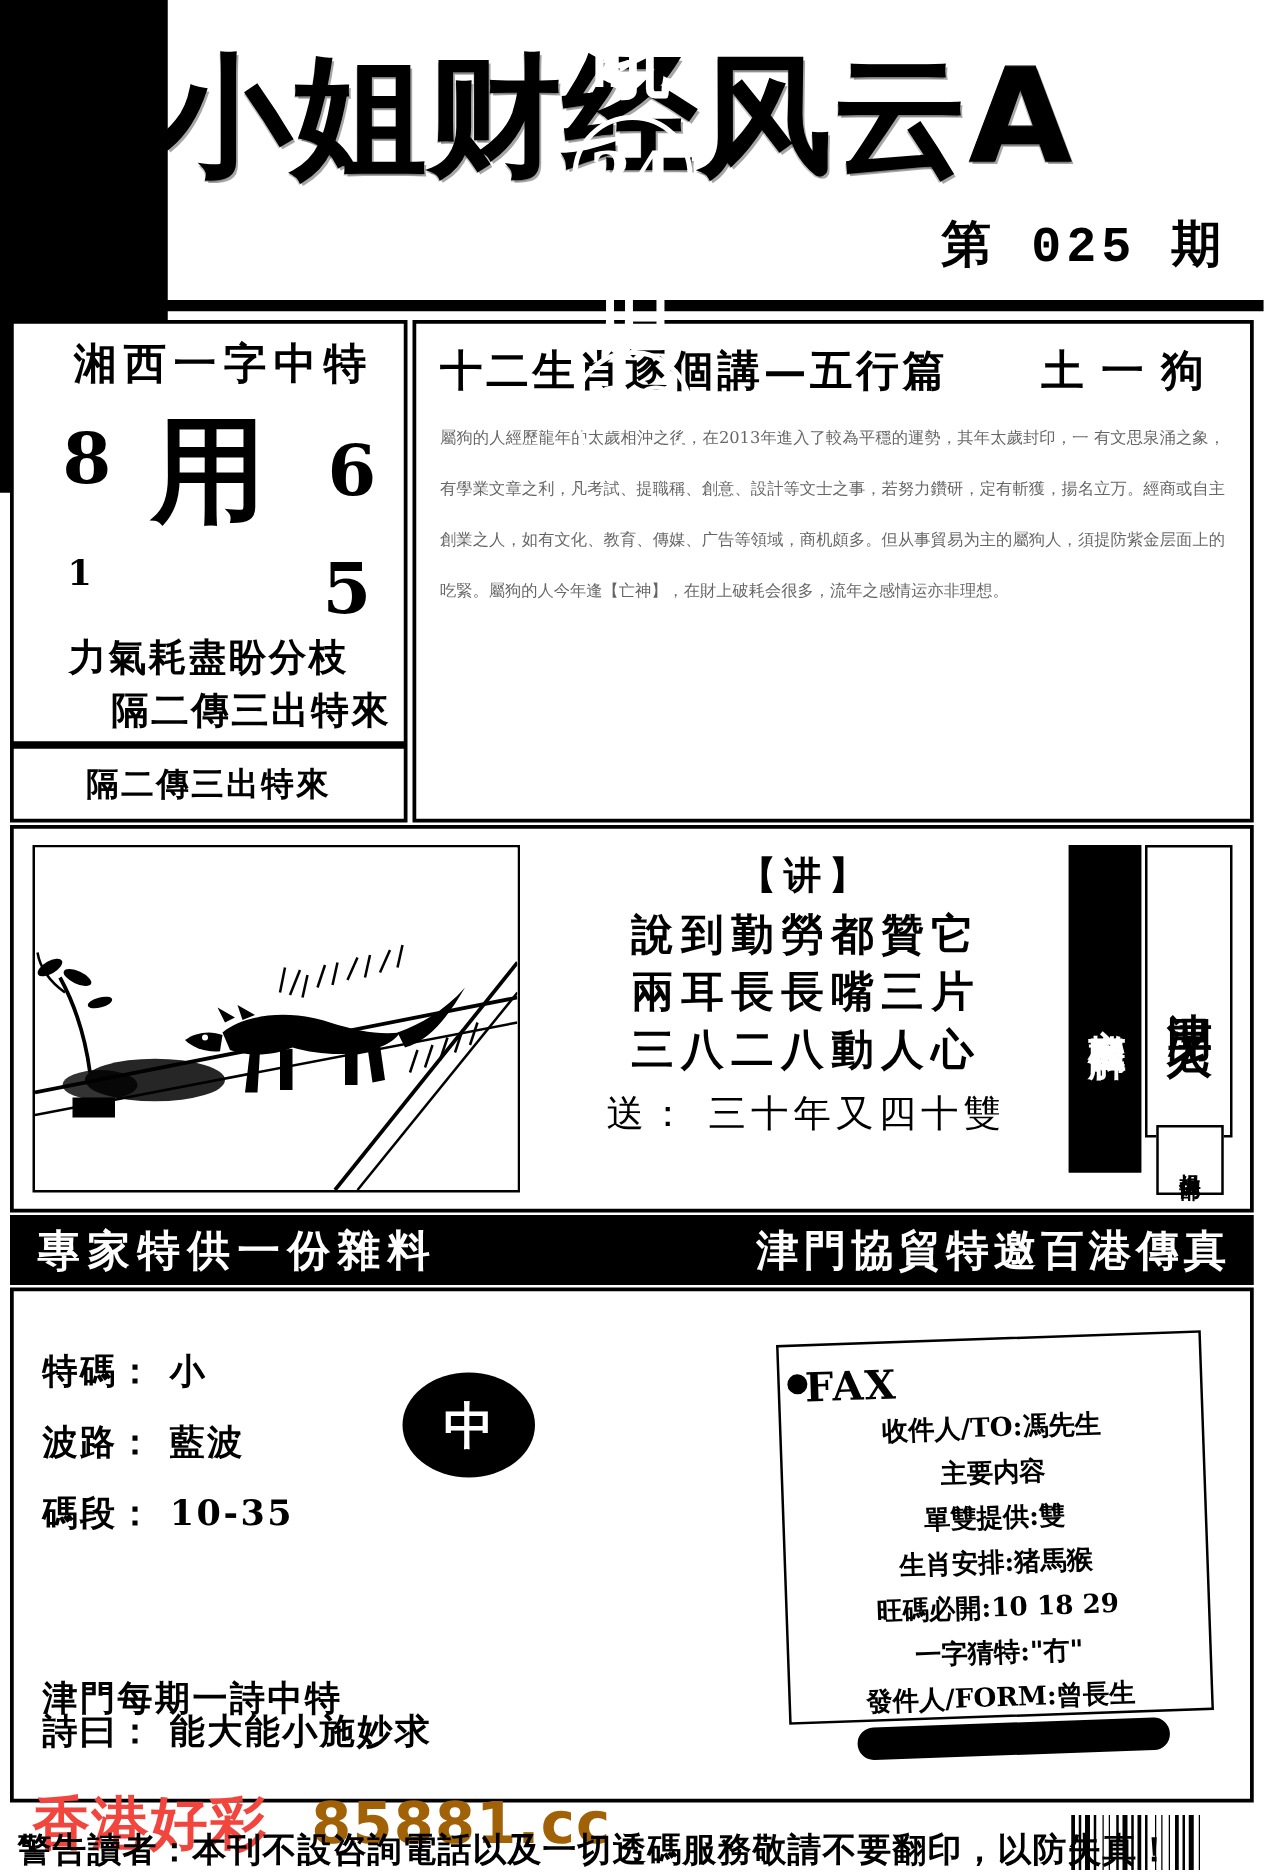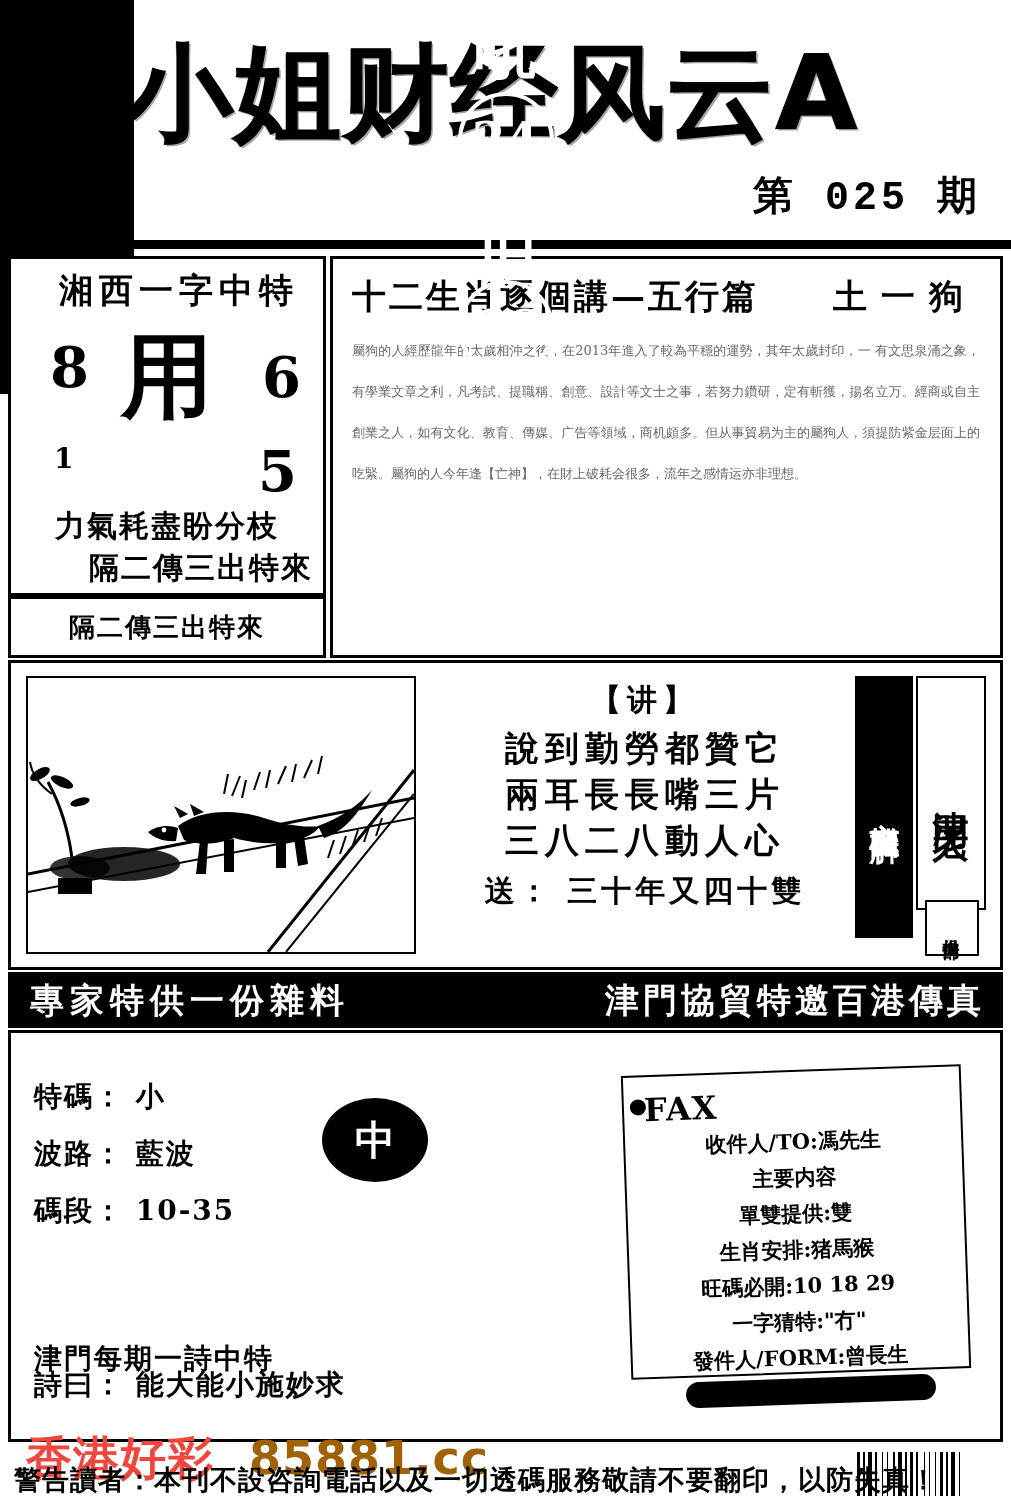--- a/index.html
+++ b/index.html
@@ -61,21 +61,21 @@
 
   
   #midBox{left:8px;top:660px;width:995px;height:310px;}
   #pic{left:26px;top:676px;width:390px;height:278px;border:2px solid #000;}
   .pic-inner{position:absolute;inset:0;background:#fff;overflow:hidden;}
   .vrs{position:absolute;left:430px;top:680px;width:430px;text-align:center;}
   .vrs .vt{font-size:30px;font-weight:bold;letter-spacing:6px;margin-bottom:4px;
     font-family:"DejaVu Serif","Liberation Serif",serif;}
   .vrs .vl{font-size:34px;font-weight:bold;letter-spacing:6px;line-height:46px;
     font-family:"DejaVu Serif","Liberation Serif",serif;}
-  .vrs .vsend{font-size:30px;font-weight:bold;letter-spacing:4px;margin-top:8px;
+  .vrs .vsend{font-size:30px;font-weight:normal;letter-spacing:4px;margin-top:8px;
     font-family:"DejaVu Serif","Liberation Serif",serif;}
 
   .vstrip{position:absolute;border:2px solid #000;background:#000;color:#fff;
     writing-mode:vertical-rl;text-orientation:upright;
     font-family:"DejaVu Serif","Liberation Serif",serif;font-weight:bold;
     display:flex;align-items:center;justify-content:center;}
   #stripA{left:855px;top:676px;width:54px;height:258px;font-size:30px;letter-spacing:4px;}
   #stripB{left:916px;top:676px;width:66px;height:230px;background:#fff;color:#000;font-size:36px;letter-spacing:6px;}
   #stripC{left:925px;top:900px;width:50px;height:52px;background:#fff;color:#000;font-size:17px;letter-spacing:1px;border:2px solid #000;}
   .bnr-l{position:absolute;left:22px;top:6px;color:#fff;font-size:34px;font-weight:bold;

